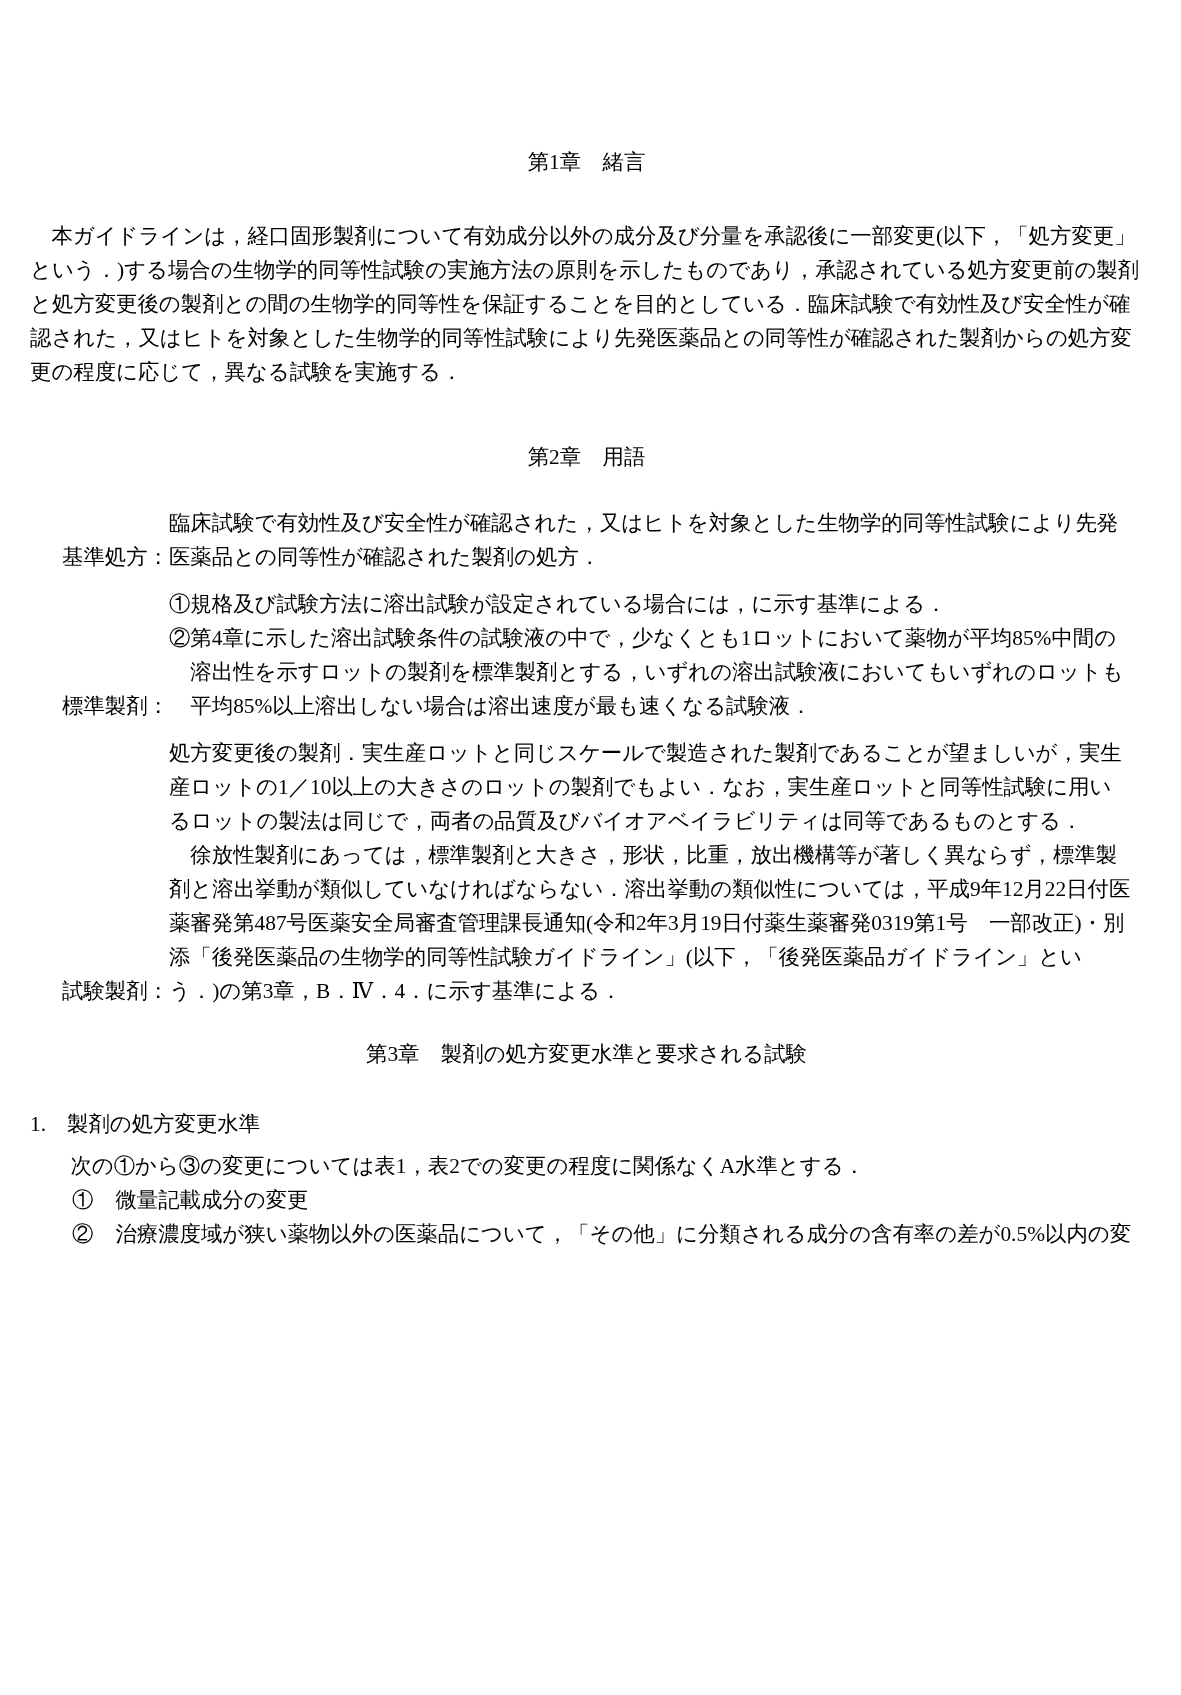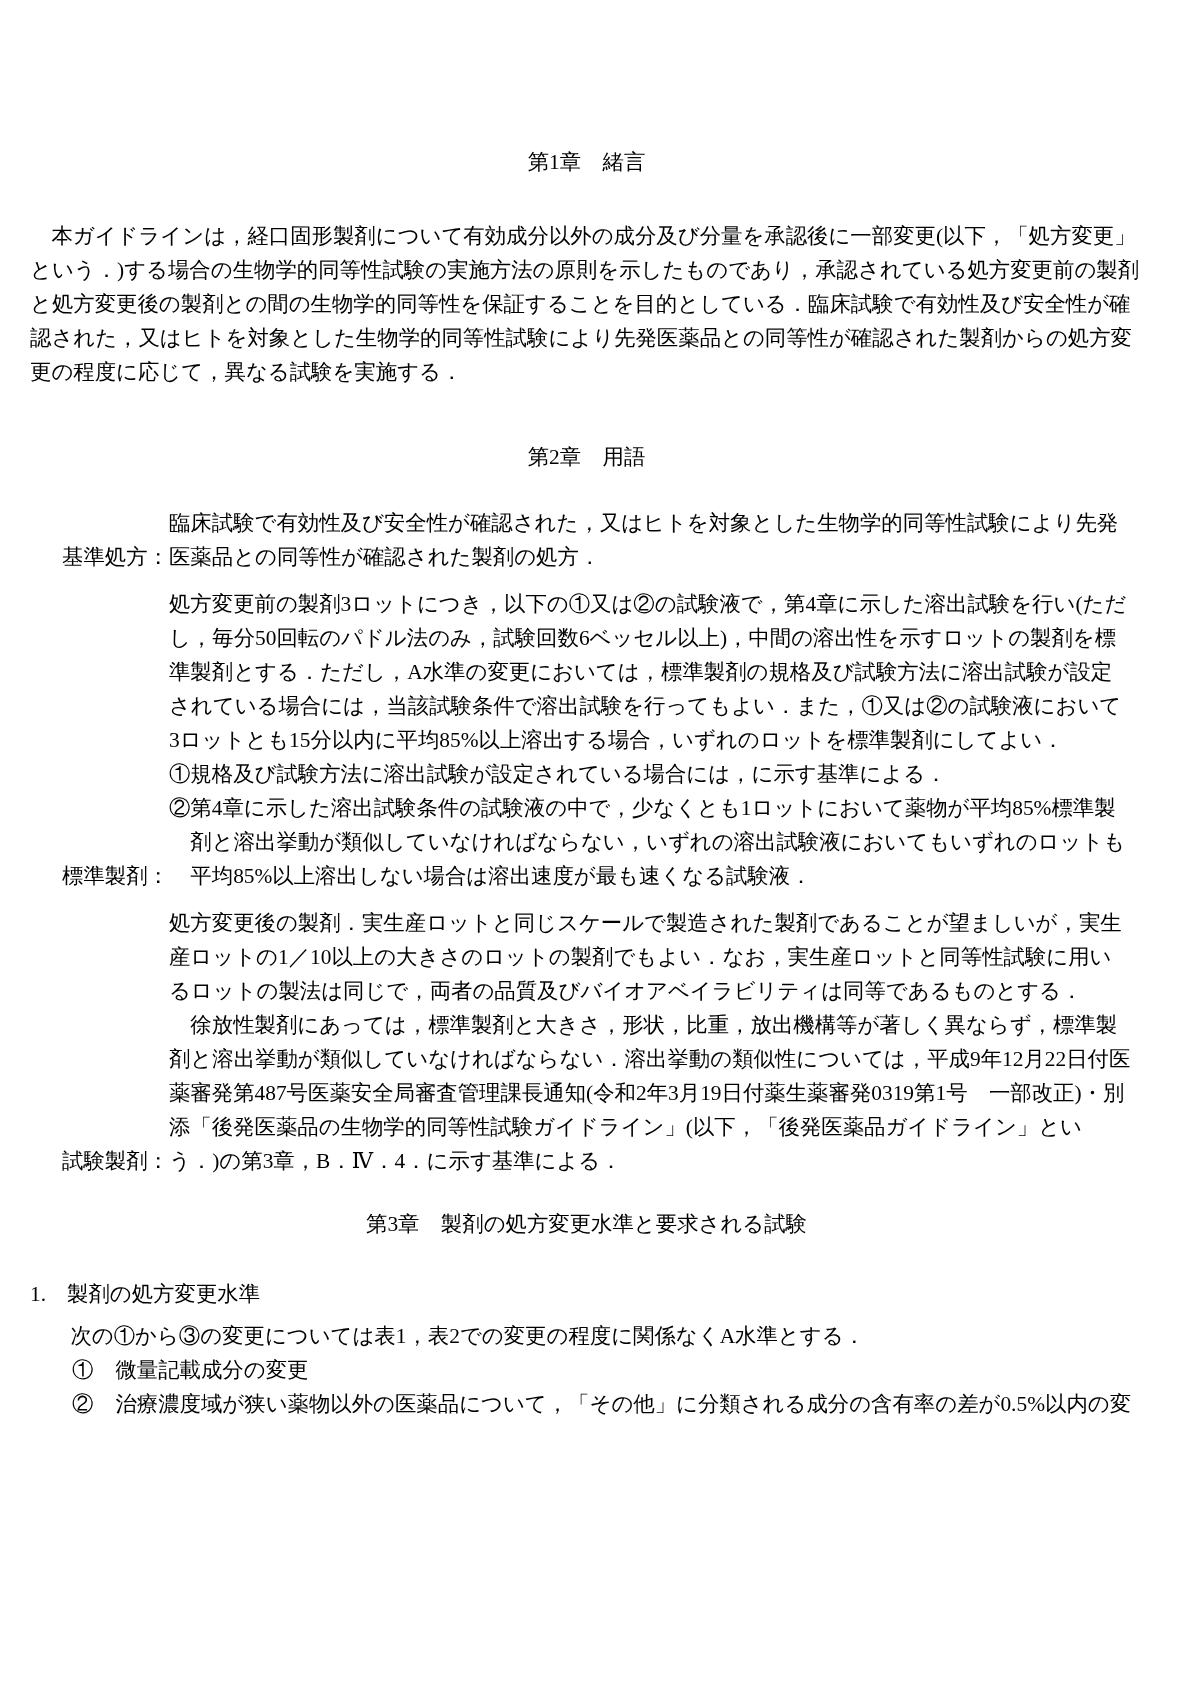--- a/index.html
+++ b/index.html
@@ -91,23 +91,22 @@
   <div class="def">
     <span class="def-term">基準処方：</span>
     <div class="def-body">
       <p>臨床試験で有効性及び安全性が確認された，又はヒトを対象とした生物学的同等性試験により先発医薬品との同等性が確認された製剤の処方．</p>
     </div>
   </div>
 
   <div class="def">
     <span class="def-term">標準製剤：</span>
     <div class="def-body">
-      <p>処方変更前の製剤3ロットにつき，以下の①又は②の試験液で，第4章に示した溶出試験を行い(ただし，毎分50回転のパドル法のみ，試験回数6ベッセル以上)，中間の溶出性を示すロットの製剤を標準製剤とする．ただし，A水準の変更においては，標準製剤の規格及び試験方法に溶出試験が設定されている場合には，当該試験条件で溶出試験を行ってもよい．また，①又は②の試験液において3ロットとも15分以内に平均85%以上溶出する場合，いずれのロットを標準製剤にしてよい．</p>
       <p class="def-subitem">①規格及び試験方法に溶出試験が設定されている場合には，に示す基準による．</p>
-      <p class="def-subitem">②第4章に示した溶出試験条件の試験液の中で，少なくとも1ロットにおいて薬物が平均85%標準製剤と溶出挙動が類似していなければならない，いずれの溶出試験液においてもいずれのロットも平均85%以上溶出しない場合は溶出速度が最も速くなる試験液．</p>
+      <p class="def-subitem">②第4章に示した溶出試験条件の試験液の中で，少なくとも1ロットにおいて薬物が平均85%中間の溶出性を示すロットの製剤を標準製剤とする，いずれの溶出試験液においてもいずれのロットも平均85%以上溶出しない場合は溶出速度が最も速くなる試験液．</p>
     </div>
   </div>
 
   <div class="def">
     <span class="def-term">試験製剤：</span>
     <div class="def-body">
       <p>処方変更後の製剤．実生産ロットと同じスケールで製造された製剤であることが望ましいが，実生産ロットの1／10以上の大きさのロットの製剤でもよい．なお，実生産ロットと同等性試験に用いるロットの製法は同じで，両者の品質及びバイオアベイラビリティは同等であるものとする．</p>
       <p class="def-para2">徐放性製剤にあっては，標準製剤と大きさ，形状，比重，放出機構等が著しく異ならず，標準製剤と溶出挙動が類似していなければならない．溶出挙動の類似性については，平成9年12月22日付医薬審発第487号医薬安全局審査管理課長通知(令和2年3月19日付薬生薬審発0319第1号　一部改正)・別添「後発医薬品の生物学的同等性試験ガイドライン」(以下，「後発医薬品ガイドライン」という．)の第3章，B．Ⅳ．4．に示す基準による．</p>
     </div>
   </div>

